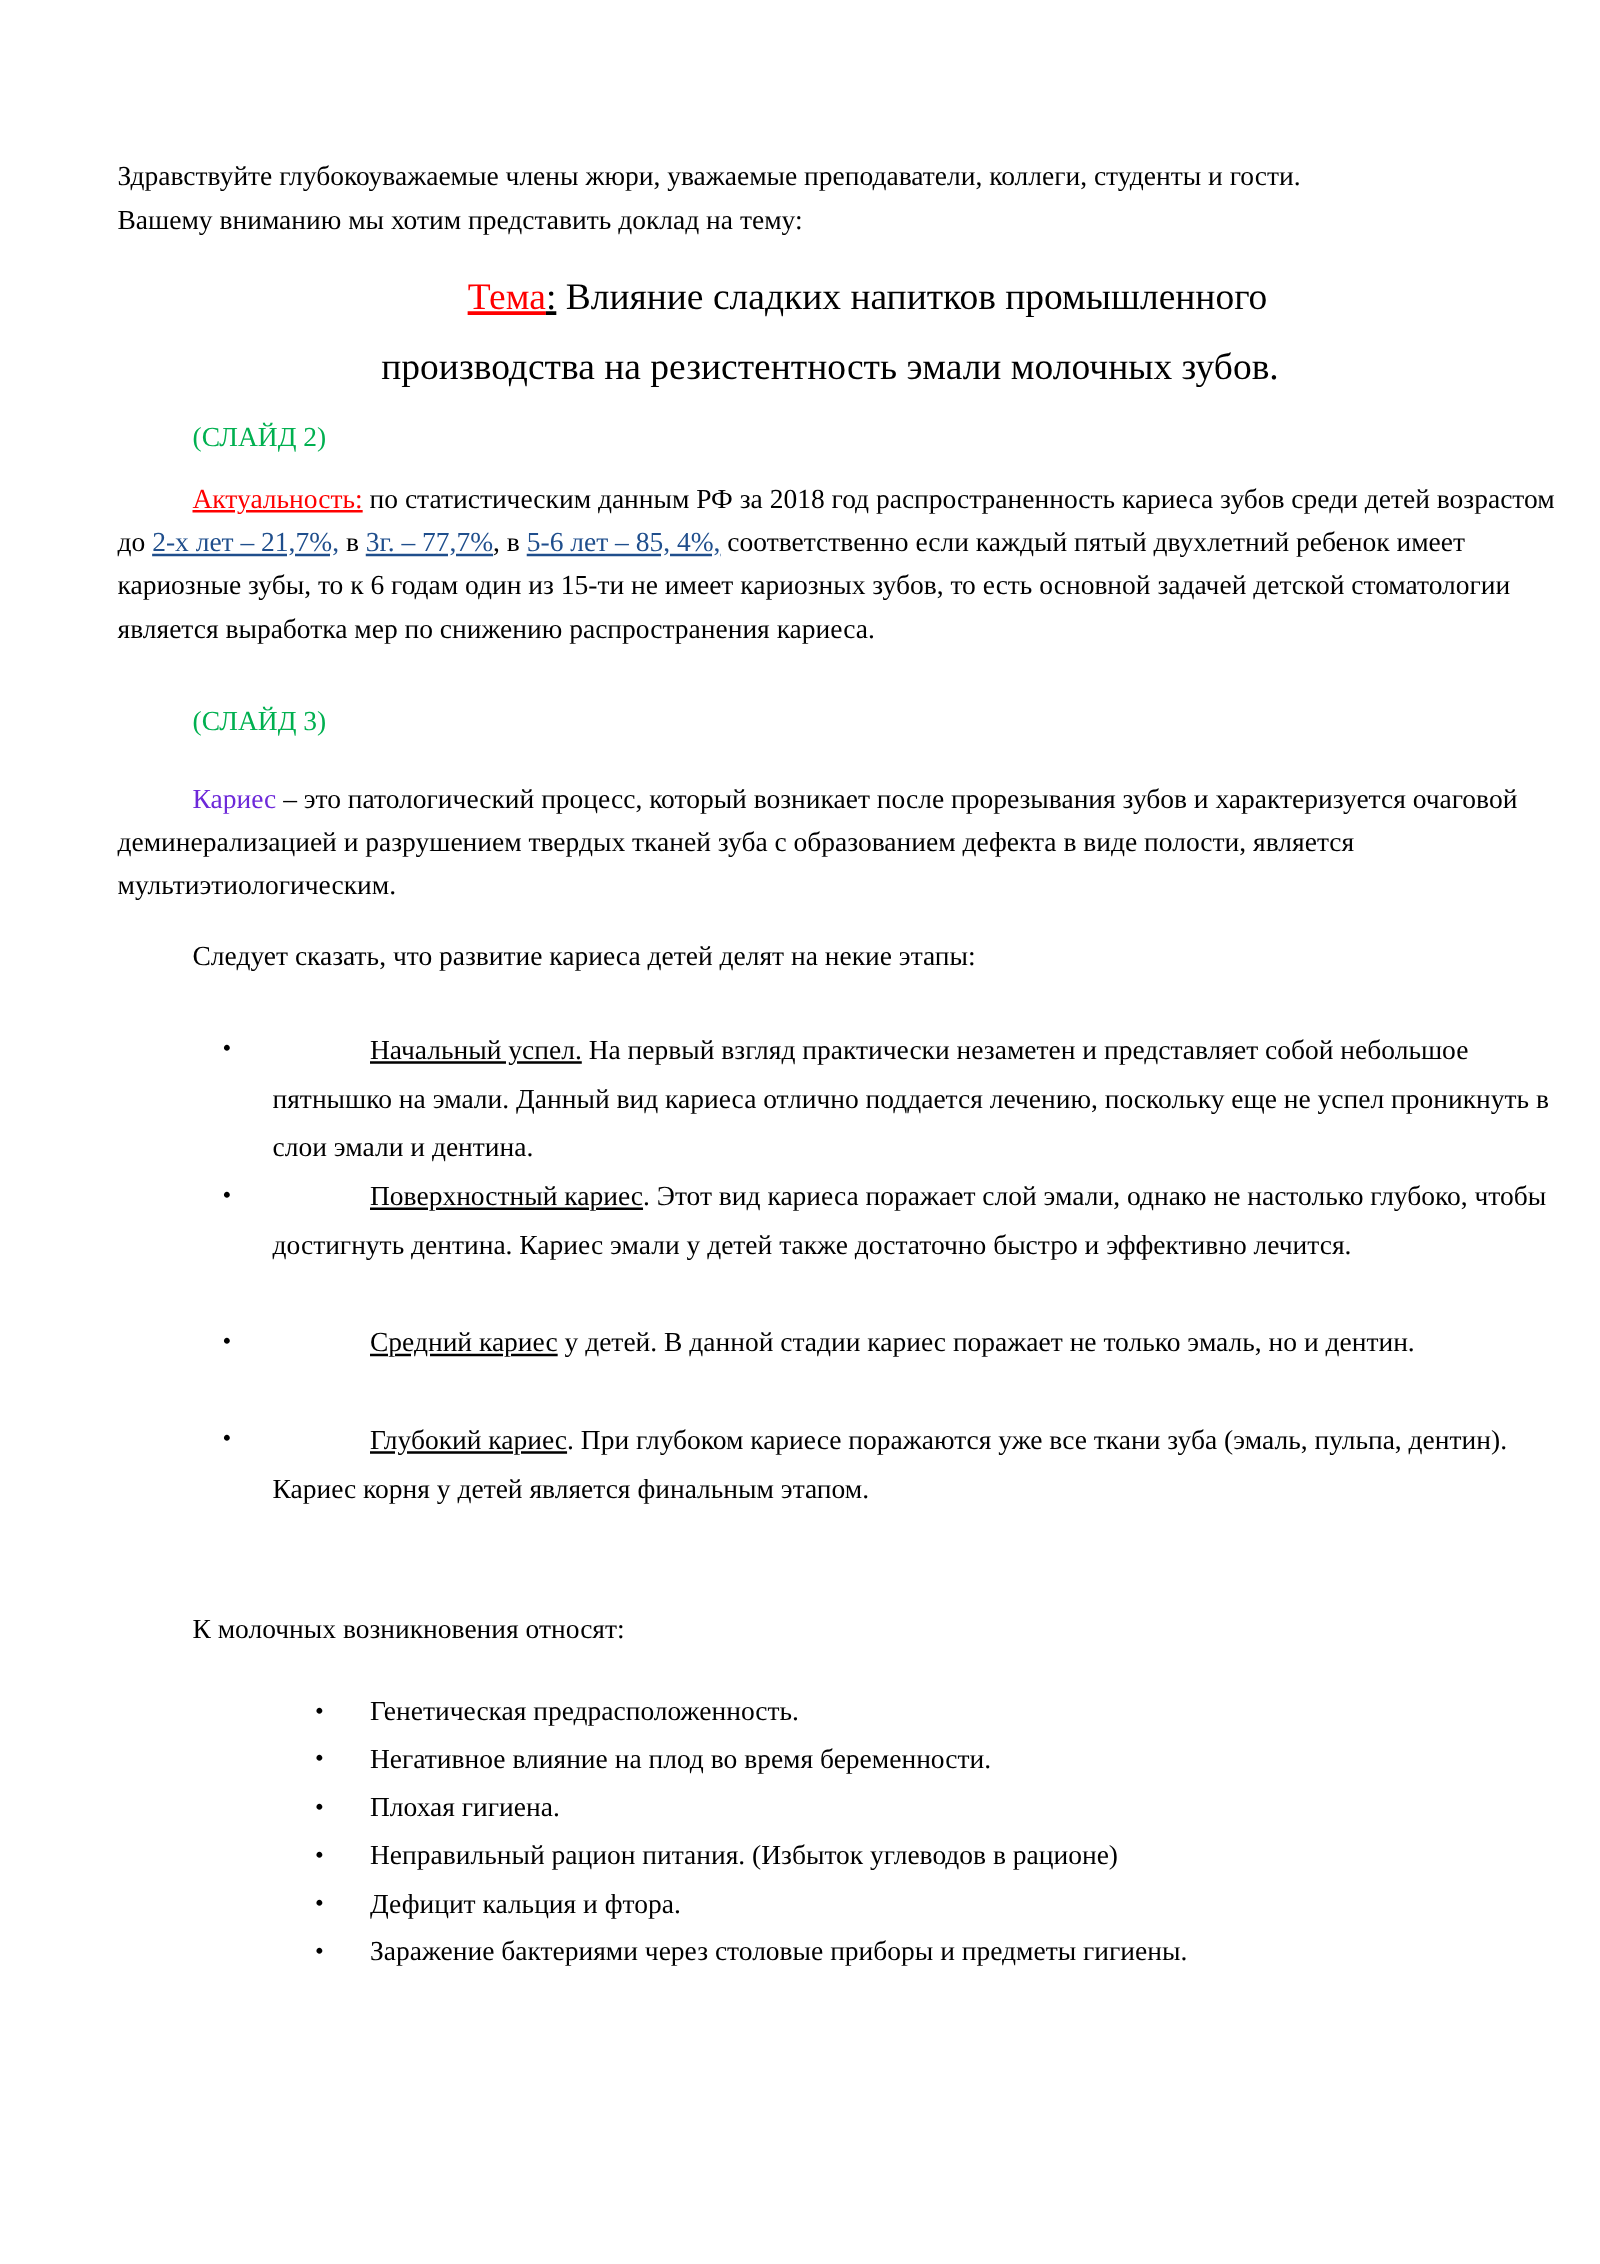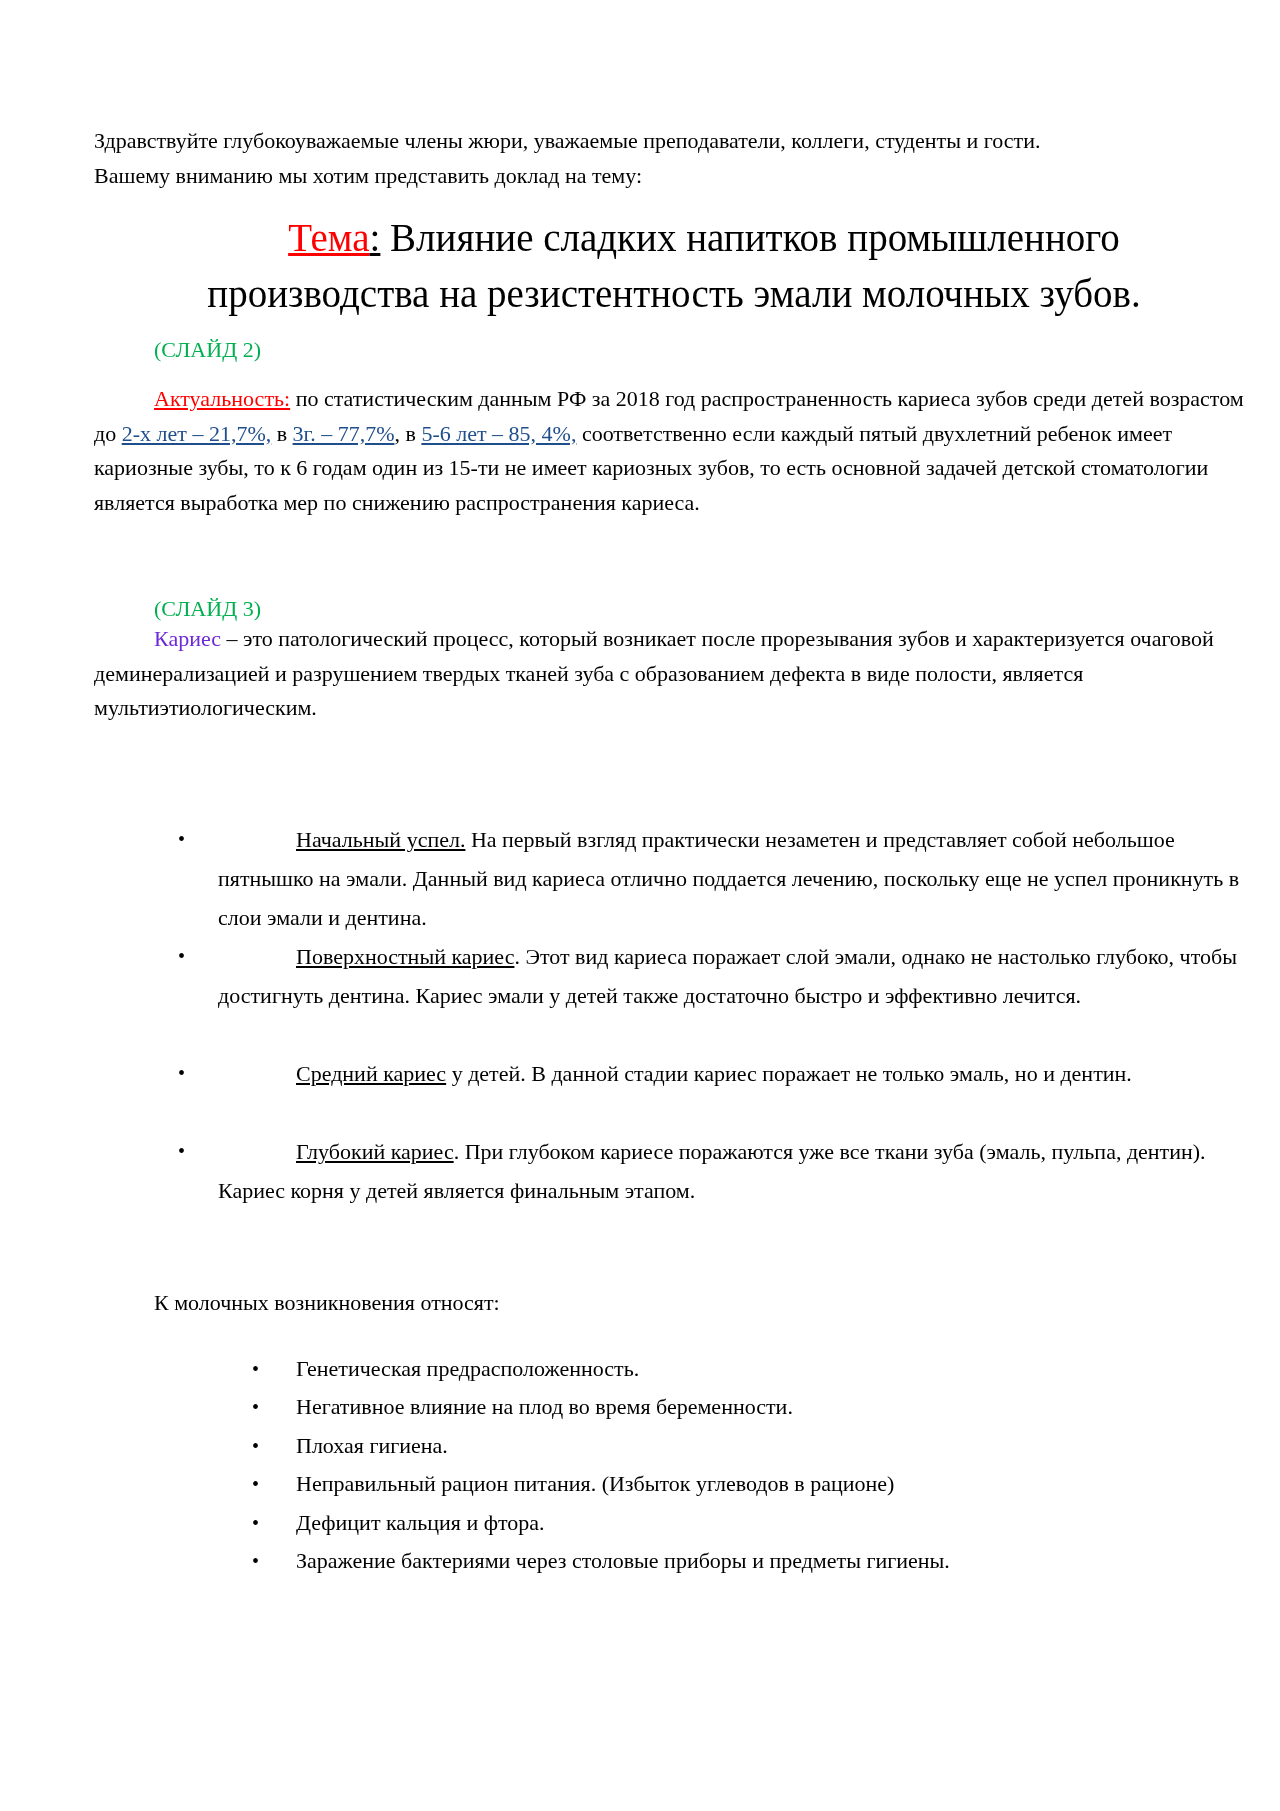--- a/index.html
+++ b/index.html
@@ -4,22 +4,22 @@
 <style>
   html, body { margin: 0; padding: 0; background: #ffffff; }
   body { width: 1280px; height: 1811px; position: relative; overflow: hidden; }
   .page {
     position: absolute; left: 0; top: 0; width: 1280px; height: 1811px;
     font-family: "Liberation Serif", serif; color: #000; font-size: 22px; margin-left: 32px;
   }
   .p { position: absolute; left: 62px; width: 1160px; line-height: 34.5px; margin: 0; }
   .indent { text-indent: 60px; }
   .title {
-    position: absolute; left: 62px; width: 1160px; text-align: center;
-    font-size: 39px; line-height: 56px;
+    position: absolute; left: 52px; width: 1160px; text-align: center;
+    font-size: 30px; line-height: 56px;
   }
   .title .lead { display: inline-block; width: 60px; }
   .red { color: #ff0000; }
   .green { color: #00b050; }
   .blue { color: #1f4e8c; text-decoration: underline; }
   .purple { color: #6d28d9; }
   .ul-red { text-decoration: underline; text-decoration-color: #ff0000; }
   .ul { text-decoration: underline; }
   .stage {
     position: absolute; left: 62px; width: 1160px; line-height: 39px;
@@ -44,26 +44,27 @@
     <span class="lead"></span><span class="red ul-red">Тема</span><span class="ul">:</span><span> Влияние сладких напитков промышленного</span><br>
     <span>производства на резистентность эмали молочных зубов.</span>
   </div>
 
   <p class="p indent green" style="top:333px;">(СЛАЙД 2)</p>
 
   <p class="p indent" style="top:382px;">
     <span class="red ul-red">Актуальность:</span><span> по статистическим данным РФ за 2018 год распространенность кариеса зубов среди детей возрастом до </span><span class="blue">2-х лет – 21,7%,</span><span> в </span><span class="blue">3г. – 77,7%</span><span>, в </span><span class="blue">5-6 лет – 85, 4%,</span><span> соответственно если каждый пятый двухлетний ребенок имеет кариозные зубы, то к 6 годам один из 15-ти не имеет кариозных зубов, то есть основной задачей детской стоматологии является выработка мер по снижению распространения кариеса.</span>
   </p>
 
-  <p class="p indent green" style="top:592px;">(СЛАЙД 3)</p>
+  <p class="p indent green" style="top:560px;">(СЛАЙД 3)</p>
 
   <p class="p indent" style="top:622px;">
     <span class="purple">Кариес</span><span> – это патологический процесс, который возникает после прорезывания зубов и характеризуется очаговой деминерализацией и разрушением твердых тканей зуба с образованием дефекта в виде полости, является мультиэтиологическим.</span>
   </p>
 
+  <p class="p indent" style="top:748px;">Следует сказать, что развитие кариеса детей делят на некие этапы:</p>
 
   <div class="stage" style="top:820px;">
     <span class="bullet">•</span>
     <div class="txt"><span class="ul">Начальный успел.</span><span> На первый взгляд практически незаметен и представляет собой небольшое пятнышко на эмали. Данный вид кариеса отлично поддается лечению, поскольку еще не успел проникнуть в слои эмали и дентина.</span></div>
   </div>
 
   <div class="stage" style="top:937px;">
     <span class="bullet">•</span>
     <div class="txt"><span class="ul">Поверхностный кариес</span><span>. Этот вид кариеса поражает слой эмали, однако не настолько глубоко, чтобы достигнуть дентина. Кариес эмали у детей также достаточно быстро и эффективно лечится.</span></div>
   </div>

